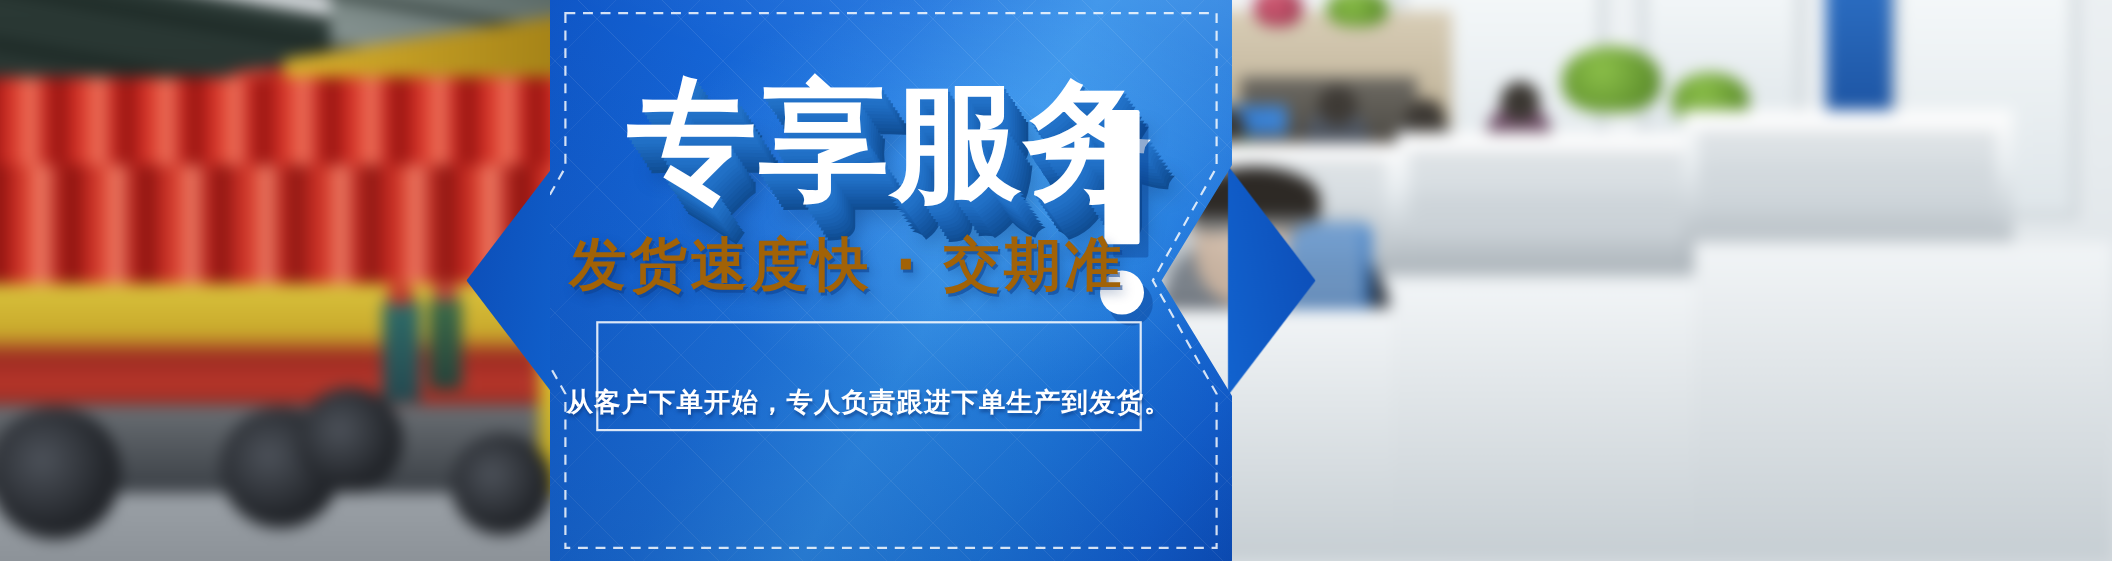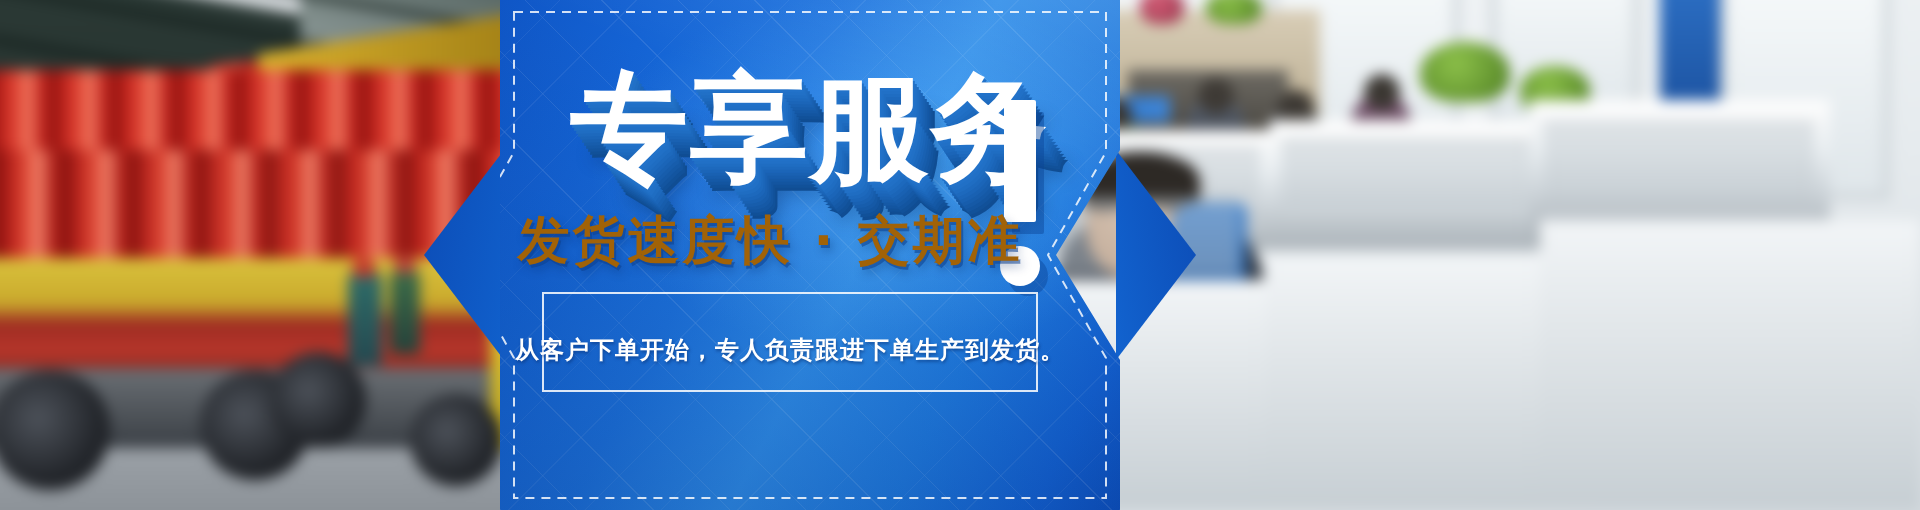--- a/index.html
+++ b/index.html
@@ -167,21 +167,21 @@
     font-family:"DejaVu Sans","Liberation Sans",sans-serif;
     font-size:52px; font-weight:bold; color:#a16207; letter-spacing:3px;
     white-space:nowrap;
     text-shadow:2px 3px 0 rgba(12,64,142,.55), 4px 6px 10px rgba(6,40,100,.35);
   }
 
   #desc-box{
     position:absolute; left:42px; top:292px; width:496px; height:100px;
     border:2px solid rgba(255,255,255,.85);
     display:flex; align-items:flex-end; justify-content:center;
-    padding-bottom:24px;
+    padding-bottom:8px;
   }
   #desc-text{
     font-family:"DejaVu Sans","Liberation Sans",sans-serif;
     font-size:24px; font-weight:bold; color:#ffffff; letter-spacing:1px;
     white-space:nowrap;
     text-shadow:1px 2px 3px rgba(8,50,118,.6);
   }
 </style>
 </head>
 <body>

